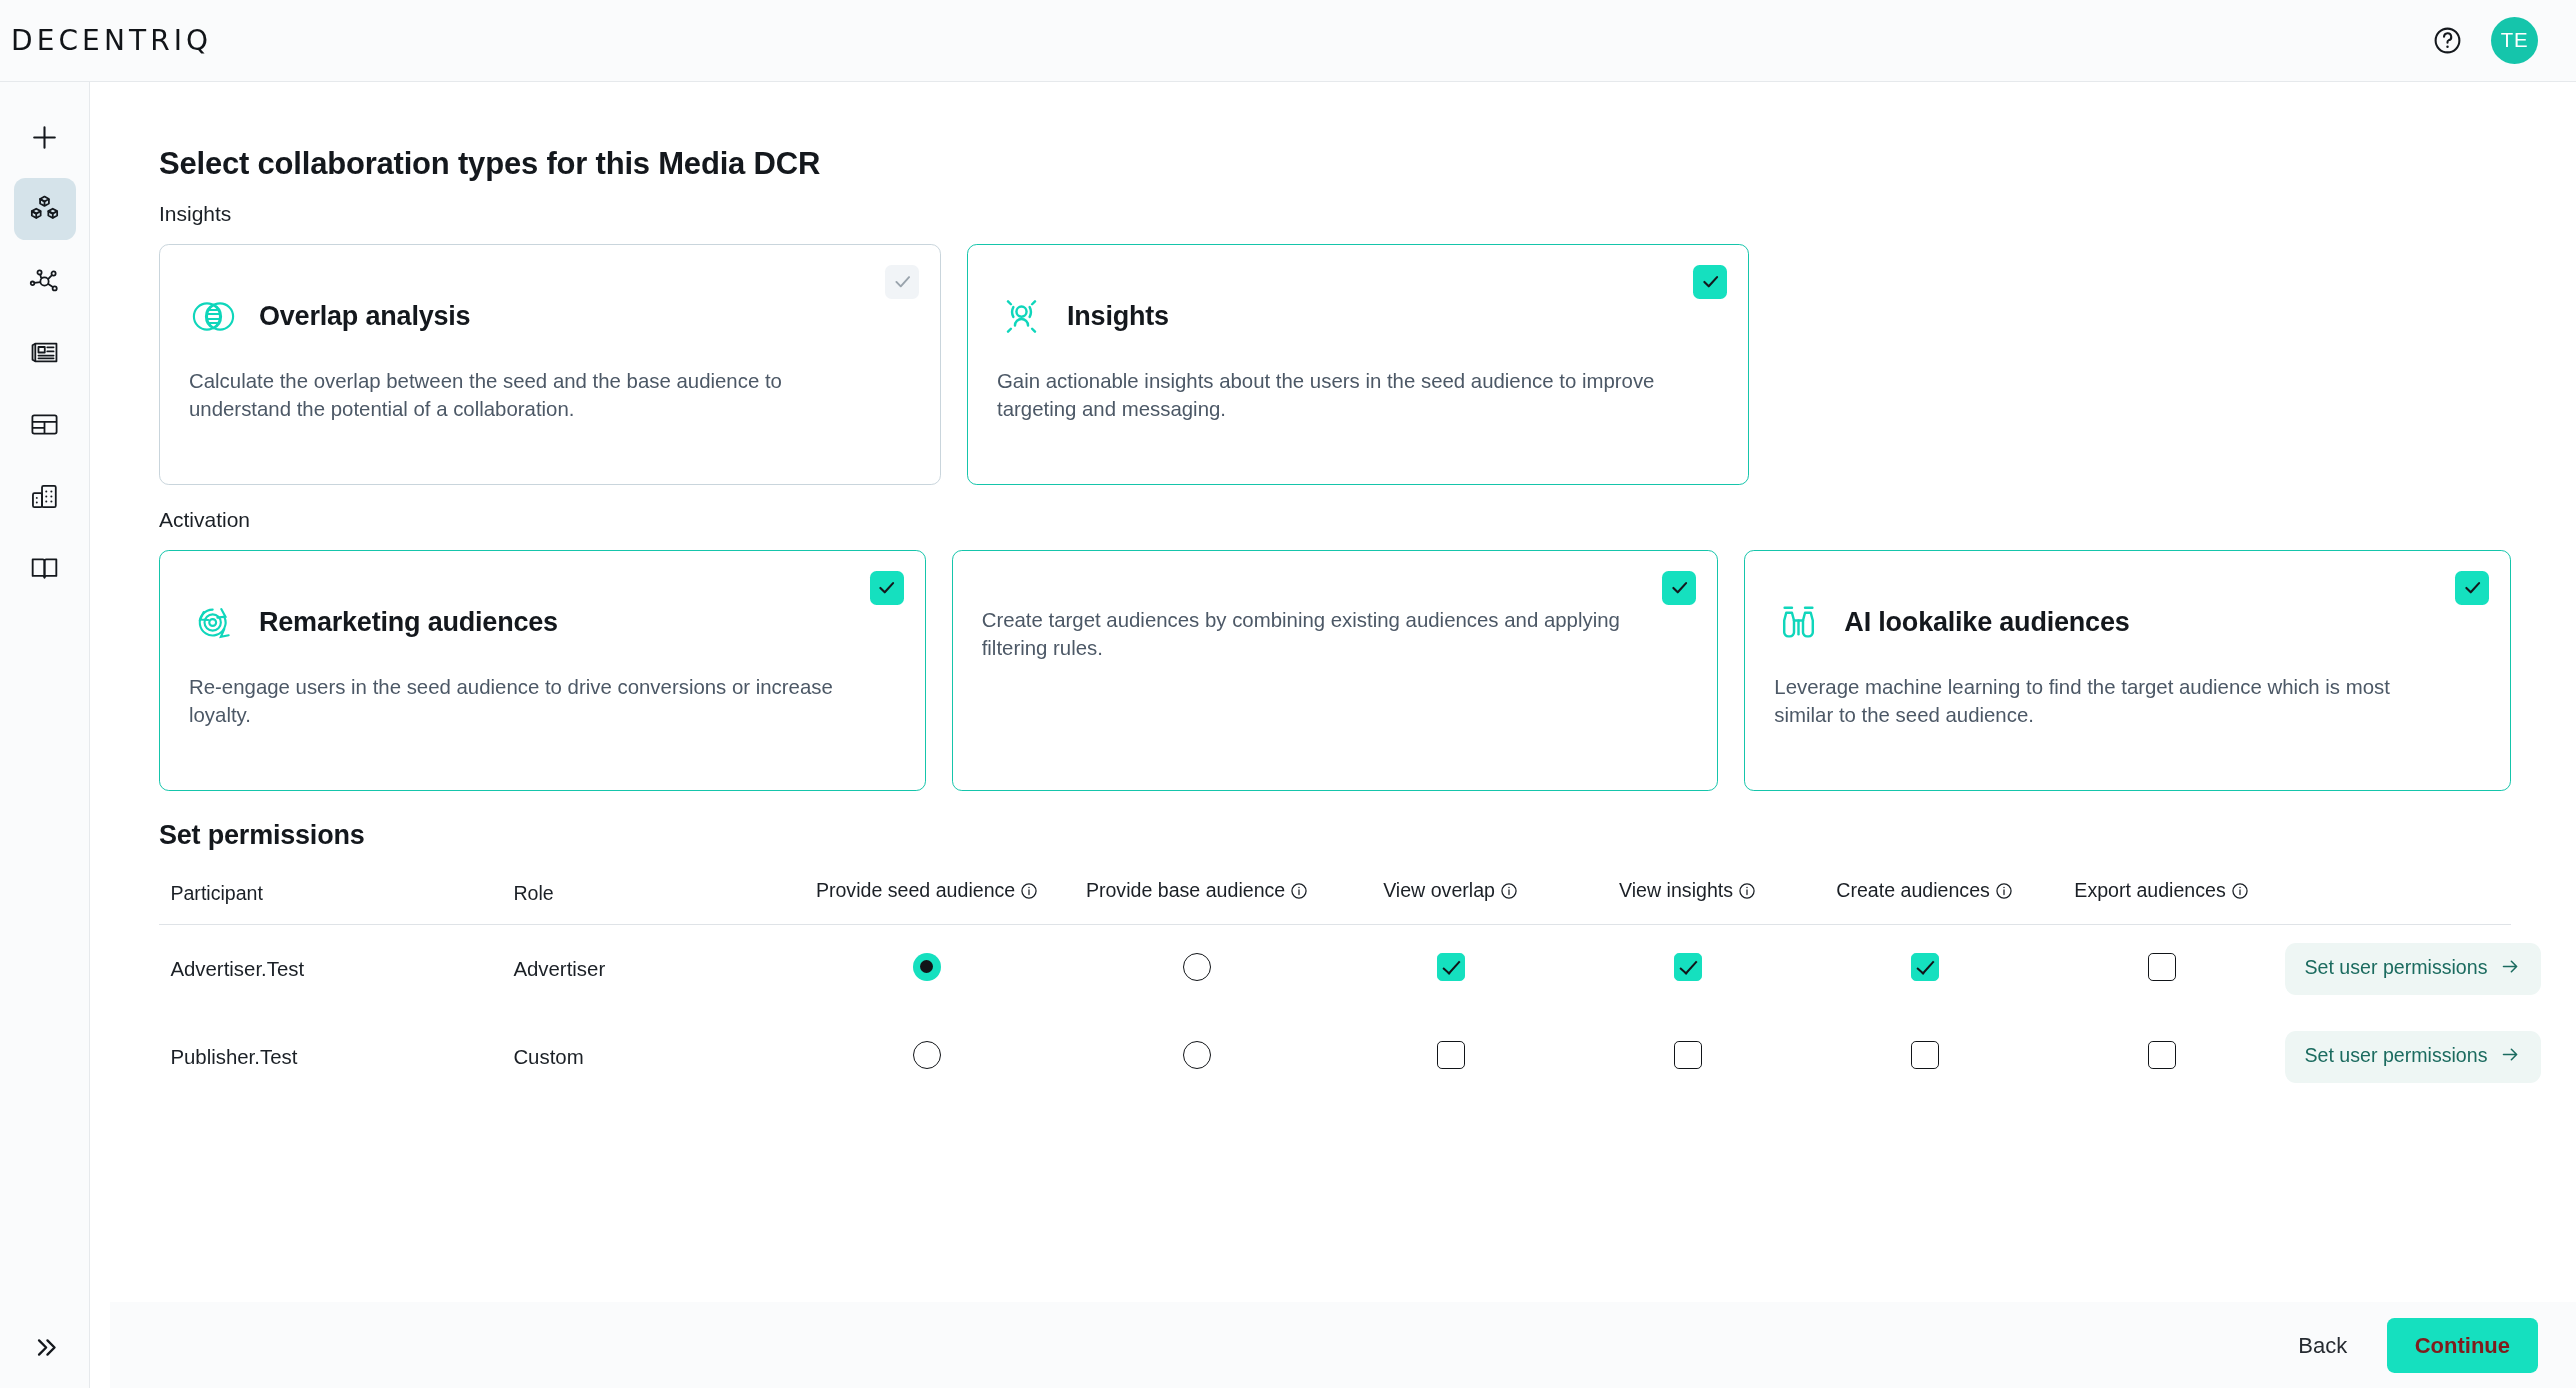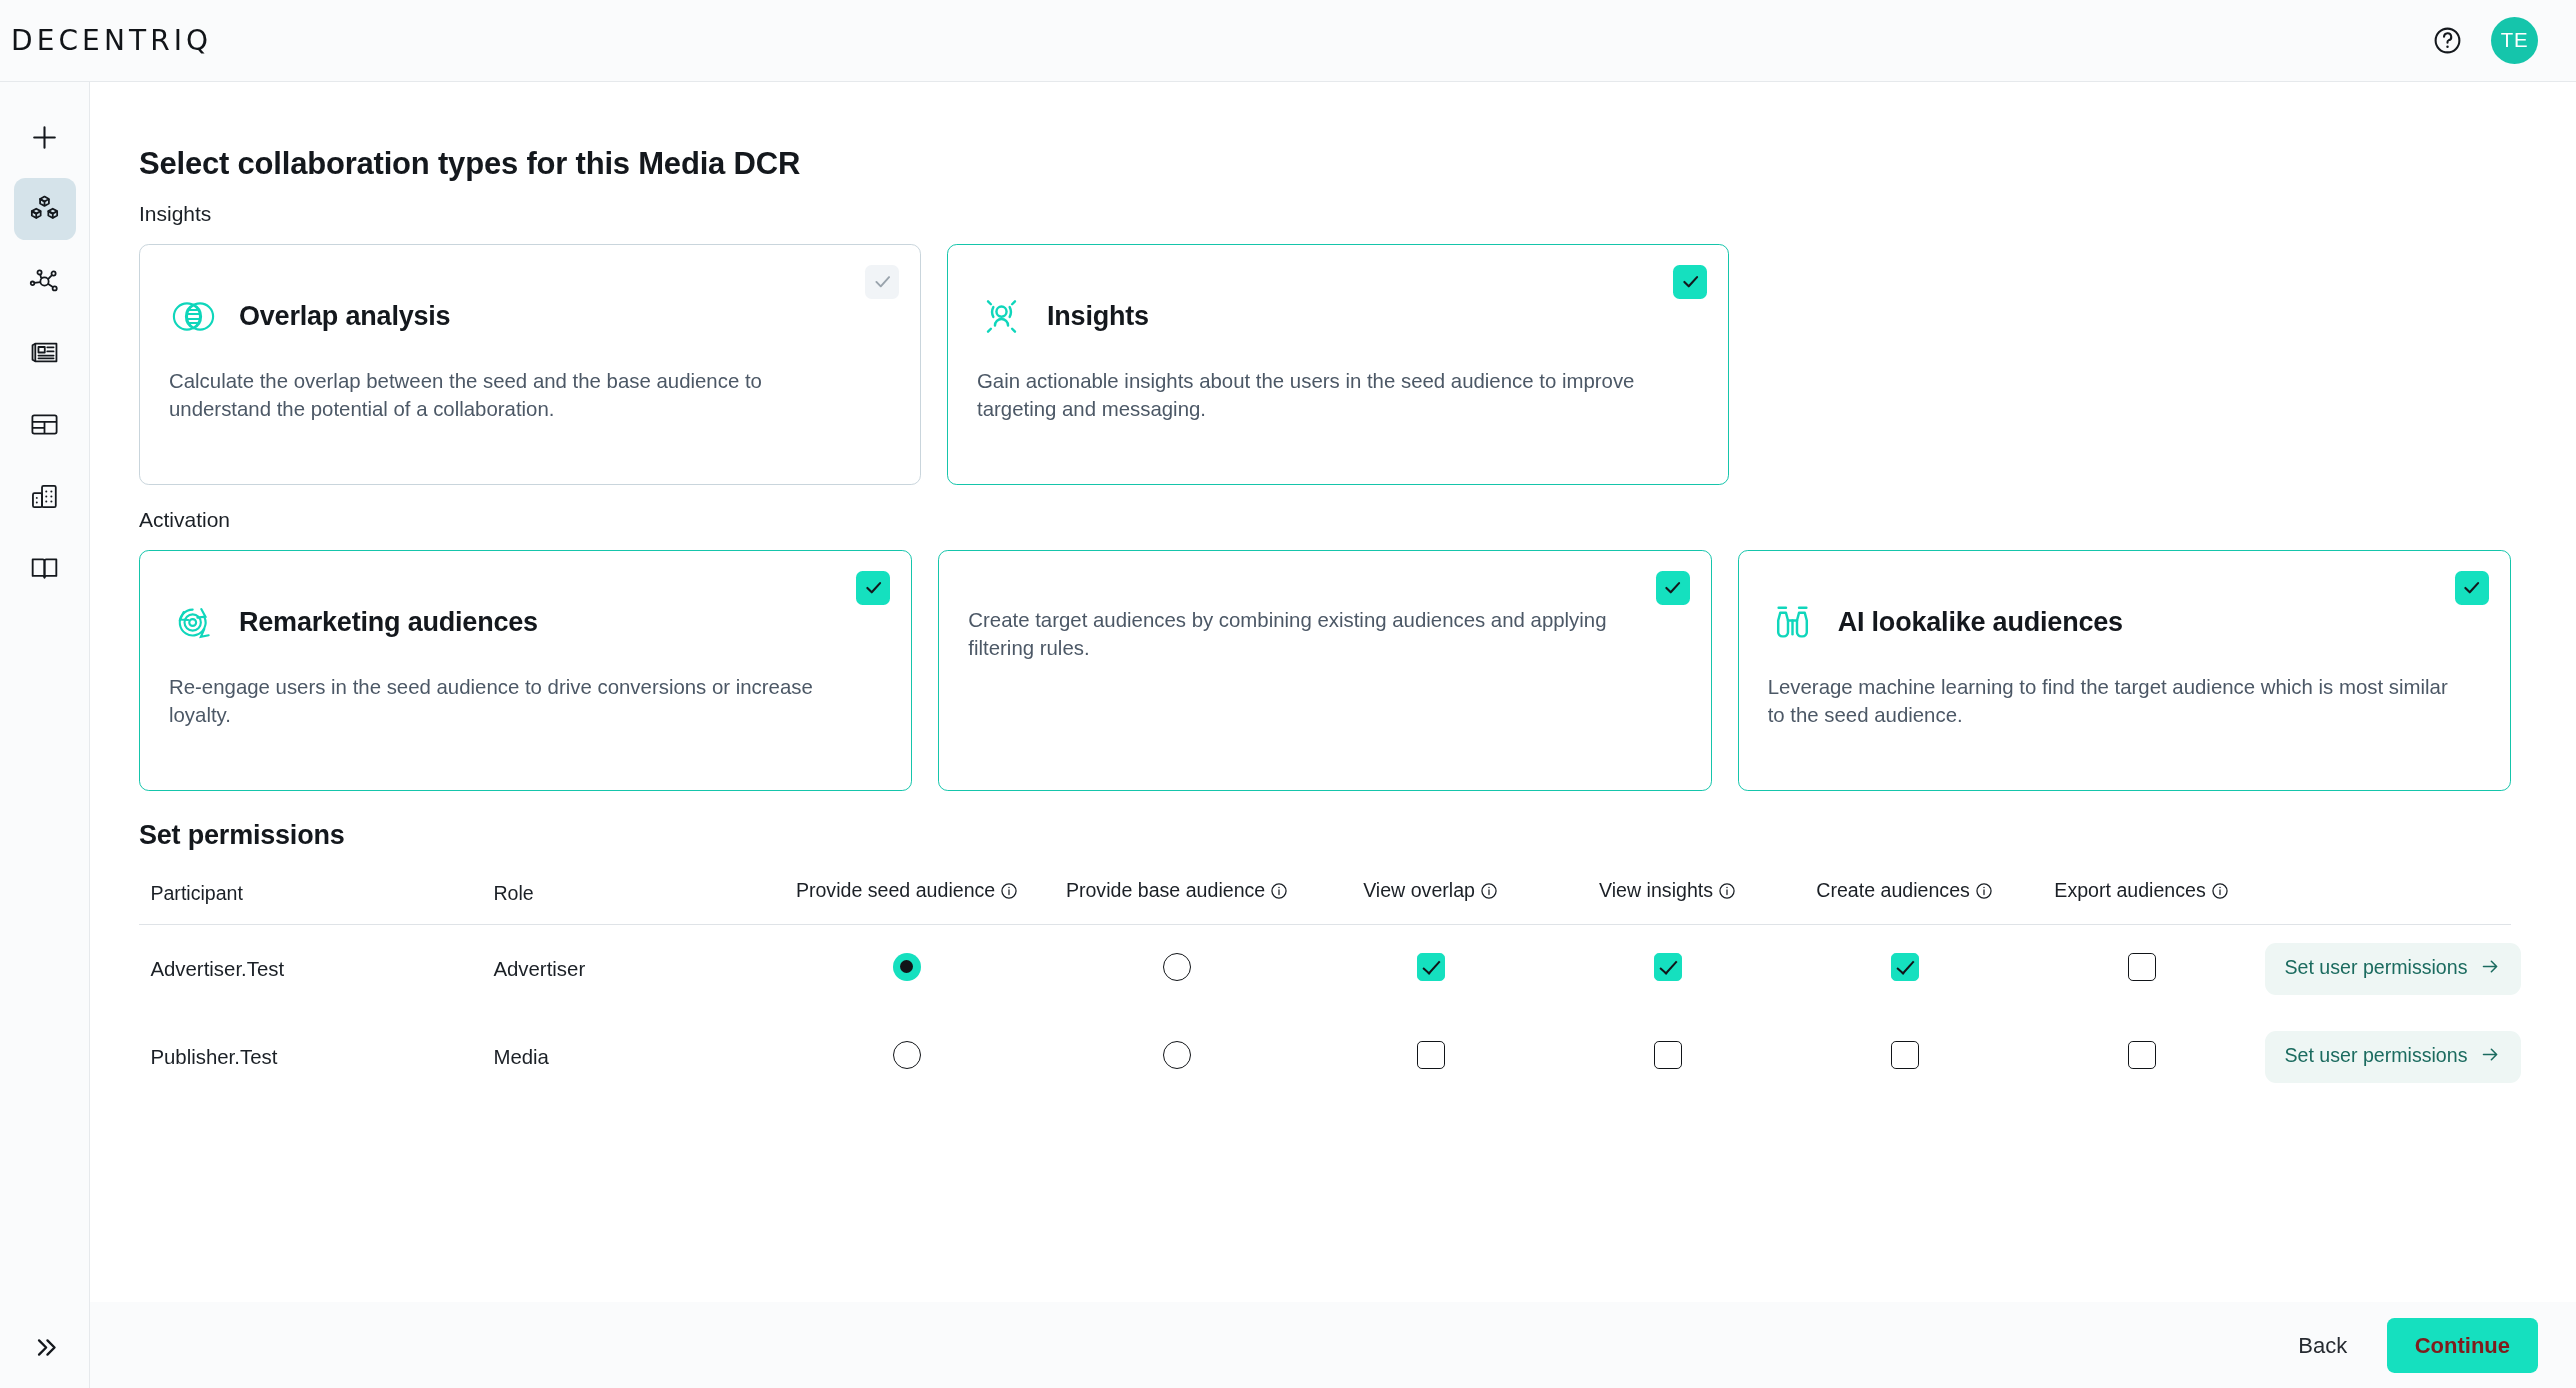--- a/index.html
+++ b/index.html
@@ -28,21 +28,21 @@
   .topbar-right { margin-left: auto; display: flex; align-items: center; gap: 28px; }
   .help-icon { width: 31px; height: 31px; display: block; }
   .avatar {
     width: 47px; height: 47px; border-radius: 50%;
     background: #15c5ab; color: #ffffff;
     display: flex; align-items: center; justify-content: center;
     font-size: 20.4px; letter-spacing: 0.8px;
   }
 
   
-  .body { flex: 1; display: flex; min-height: 0; }
+  .body { flex: 1; display: flex; min-height: 0; gap: 20px; }
 
   
   .sidebar {
     width: 90px; min-width: 90px;
     background: #fafbfc;
     border-right: 0.8px solid #e6e9ec;
     display: flex; flex-direction: column; align-items: center;
     padding-top: 24.5px;
     position: relative;
   }
@@ -478,21 +478,21 @@
                     <svg viewBox="0 0 24 24" width="21" height="21" fill="none" stroke="#1b6b5f" stroke-width="1.8" stroke-linecap="round" stroke-linejoin="round">
                         <path d="M4 12h15M13 6l6 6-6 6"></path>
                       </svg>
                   </span>
                 </button>
               </td>
             </tr>
 
             <tr>
               <td class="left">Publisher.Test</td>
-              <td class="left">Media</td>
+              <td class="left">Custom</td>
               <td class="ctr"><span class="radio"></span></td>
               <td class="ctr"><span class="radio"></span></td>
               <td class="ctr"><span class="chk"></span></td>
               <td class="ctr"><span class="chk"></span></td>
               <td class="ctr"><span class="chk"></span></td>
               <td class="ctr"><span class="chk"></span></td>
               <td class="ctr">
                 <button class="perm-btn">
                   <span>Set user permissions</span>
                   <span>

